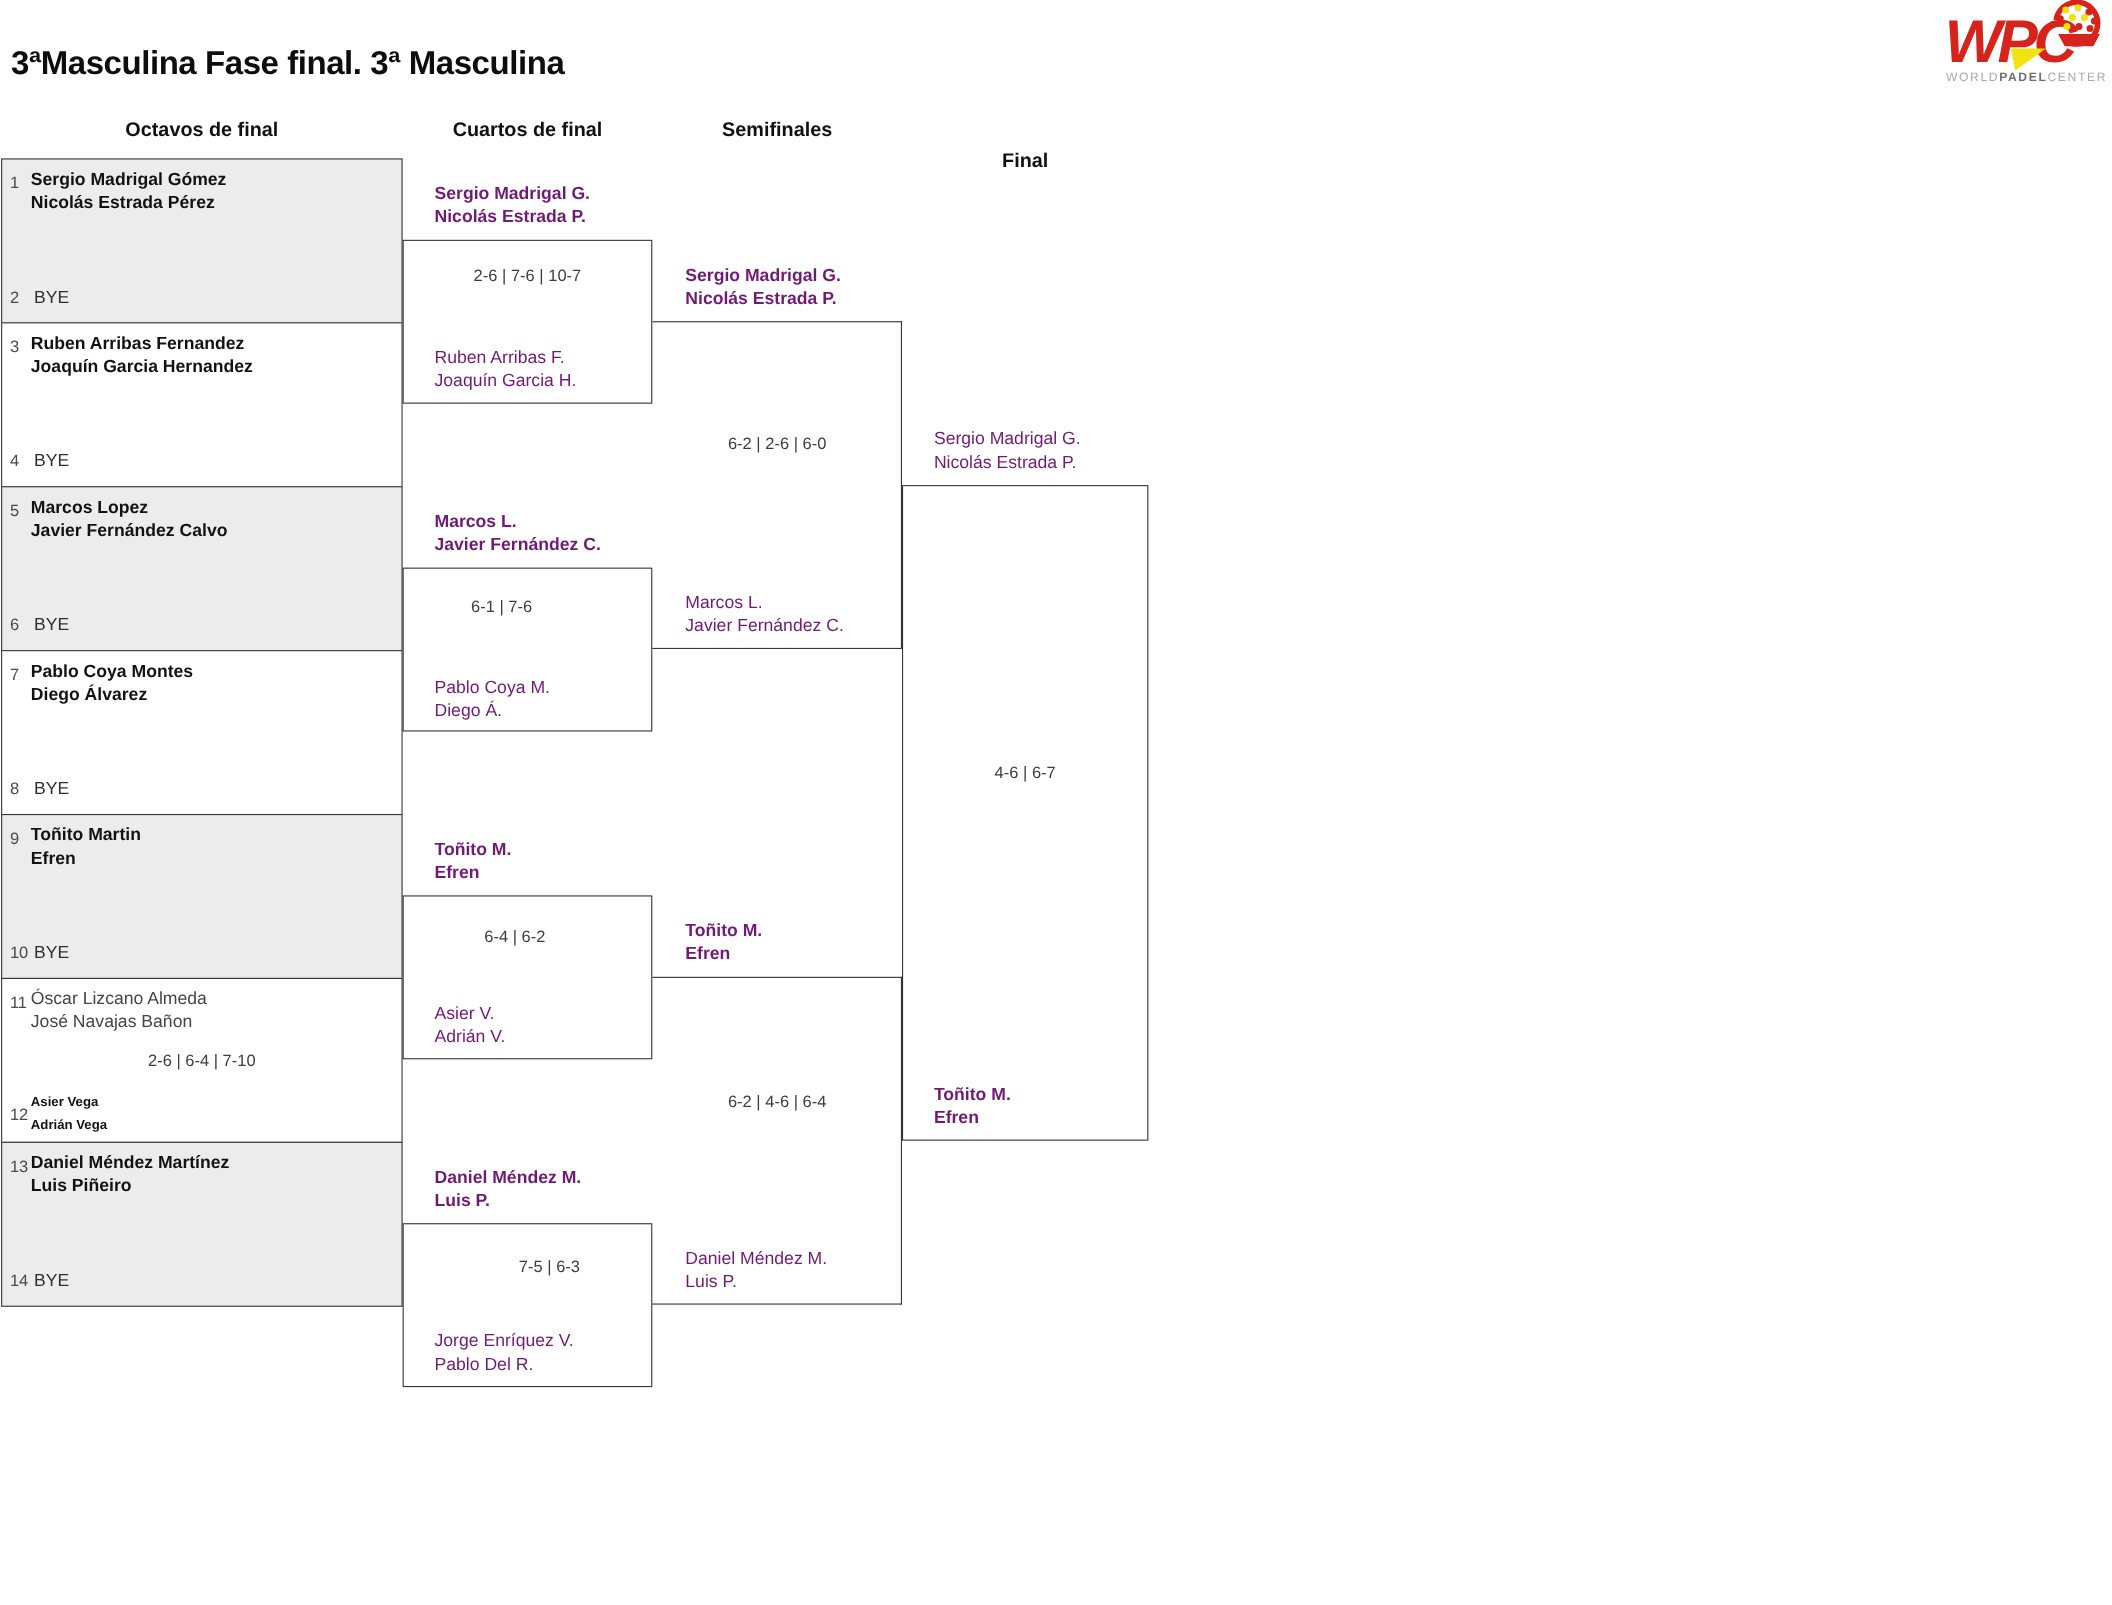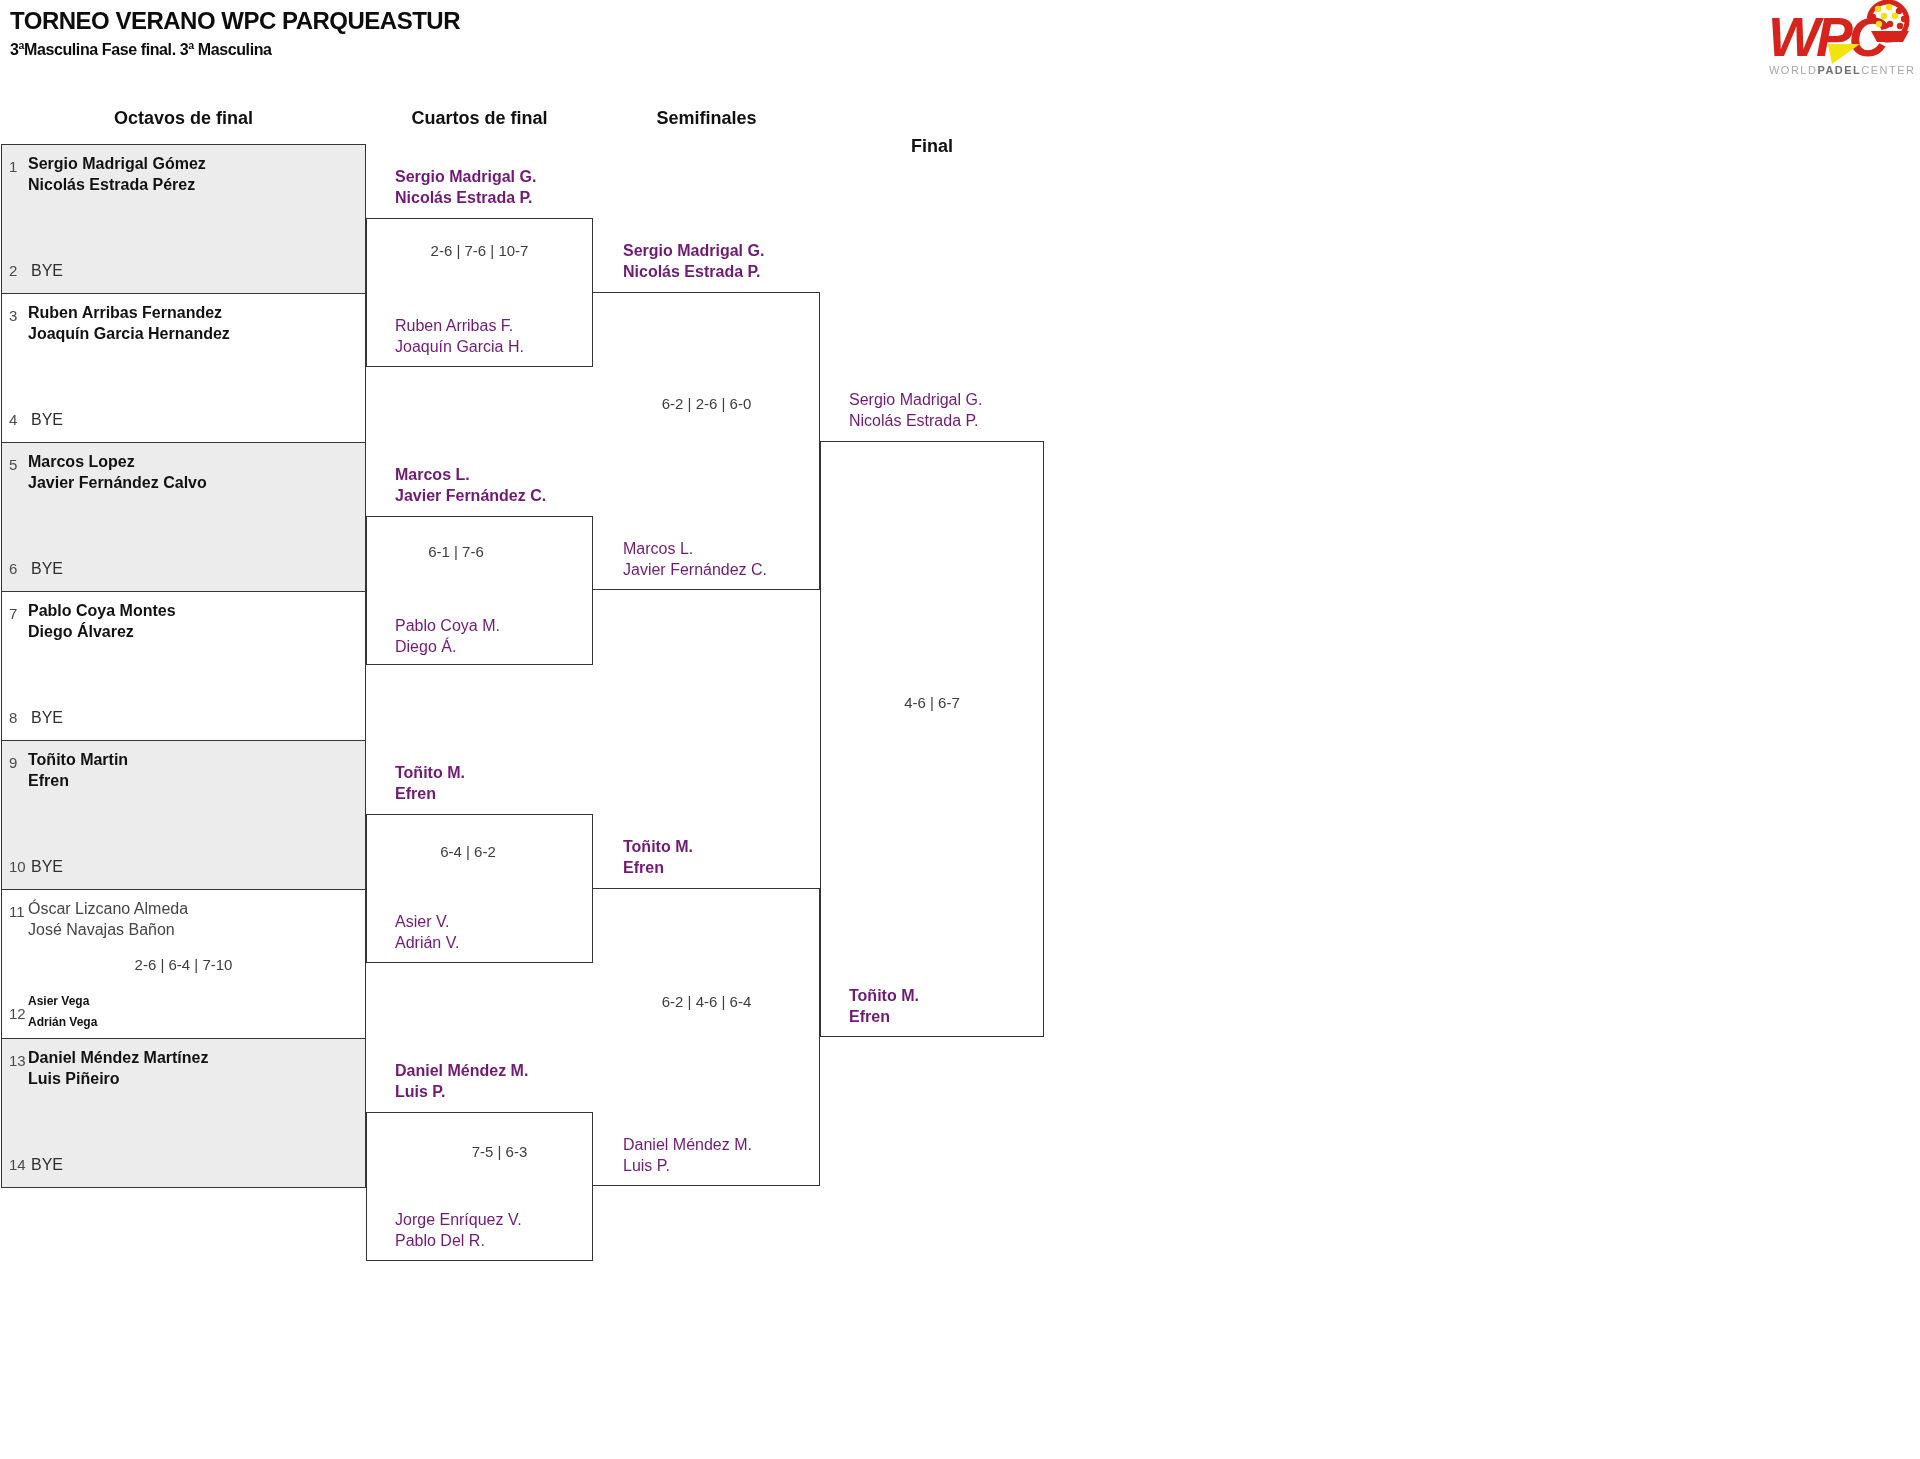--- a/index.html
+++ b/index.html
@@ -1,21 +1,21 @@
 <!DOCTYPE html>
 <html><head>
 <meta charset="utf-8">
 <style>
   html,body{margin:0;padding:0;background:#ffffff;}
   #page{position:relative;width:1920px;height:1459px;background:#ffffff;
         font-family:"Liberation Sans",sans-serif;overflow:hidden;color:#111;}
 
   .title{position:absolute;left:10px;top:7px;font-size:24px;font-weight:bold;
          letter-spacing:-0.5px;color:#0d0d0d;white-space:nowrap;}
-  .subtitle{position:absolute;left:10px;top:41px;font-size:16px;font-weight:bold;
+  .subtitle{position:absolute;left:10px;top:41px;font-size:30px;font-weight:bold;
          letter-spacing:-0.4px;color:#0d0d0d;white-space:nowrap;}
 
   .round-header{position:absolute;top:108px;font-size:18px;font-weight:600;
          color:#101010;text-align:center;}
 
   
   .box{position:absolute;left:1px;width:365px;height:150px;box-sizing:border-box;
        border:1px solid #343434;background:#ffffff;}
   .box.shaded{background:#ececec;}
   .seed-top{position:absolute;left:7px;top:13px;font-size:15px;color:#4a4a4a;}
@@ -34,21 +34,20 @@
   .lbl{position:absolute;width:220px;font-size:16px;line-height:21px;color:#701a75;margin-left:23px;}
   .score{position:absolute;font-size:15px;color:#3d3d3d;text-align:center;white-space:nowrap;}
 
   .logo{position:absolute;left:1768px;top:0px;}
 </style>
 </head>
 <body>
 
 <div id="page">
 
-  <div class="title">TORNEO VERANO WPC PARQUEASTUR</div>
   <div class="subtitle">3ªMasculina Fase final. 3ª Masculina</div>
 
   <svg class="logo" width="152" height="78" viewBox="0 0 152 78">
     <text x="0" y="56" font-size="55" font-weight="bold" font-style="italic" letter-spacing="-4" fill="#d6231c">WPC</text>
     <polygon points="60,44 92,44 64,64" fill="#f2e20e"></polygon>
     <g>
       <circle cx="120" cy="21" r="19" fill="none" stroke="#d6231c" stroke-width="5" stroke-dasharray="92 28" stroke-dashoffset="58"></circle>
       <circle cx="110" cy="9" r="3.2" fill="#f2e20e"></circle>
       <circle cx="121" cy="7" r="3.2" fill="#f2e20e"></circle>
       <circle cx="131" cy="11" r="3.2" fill="#d6231c"></circle>

